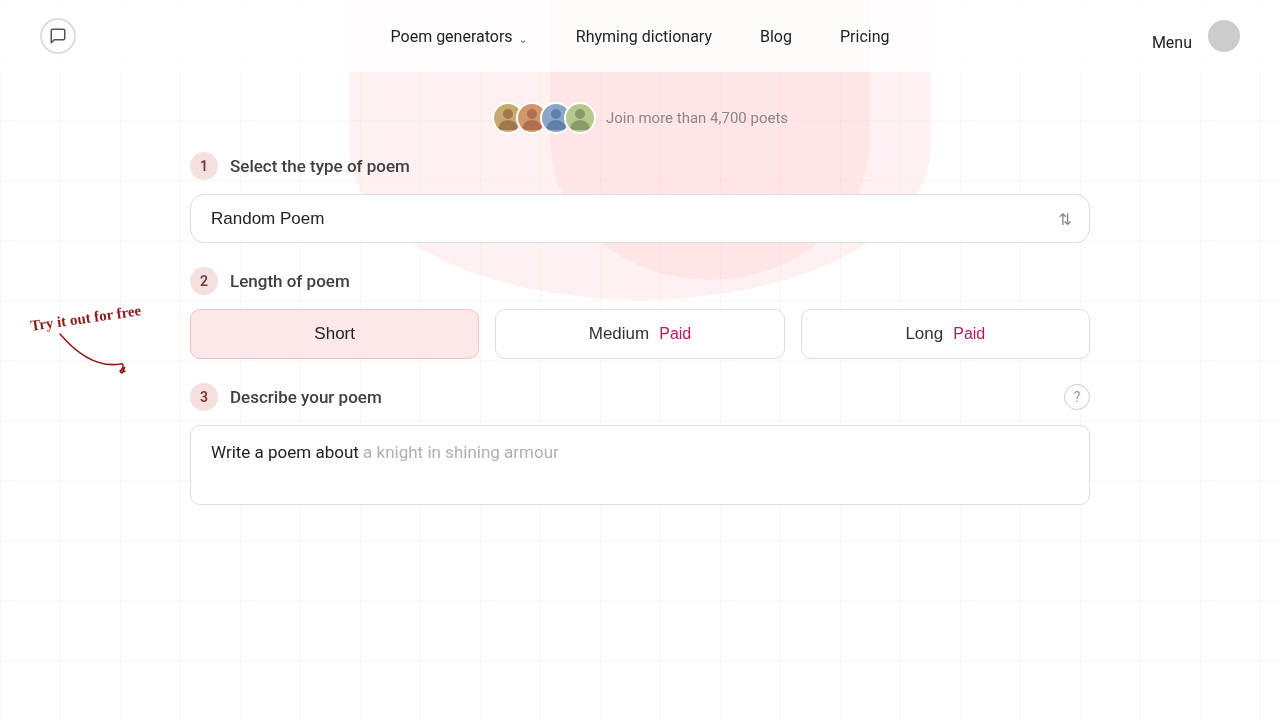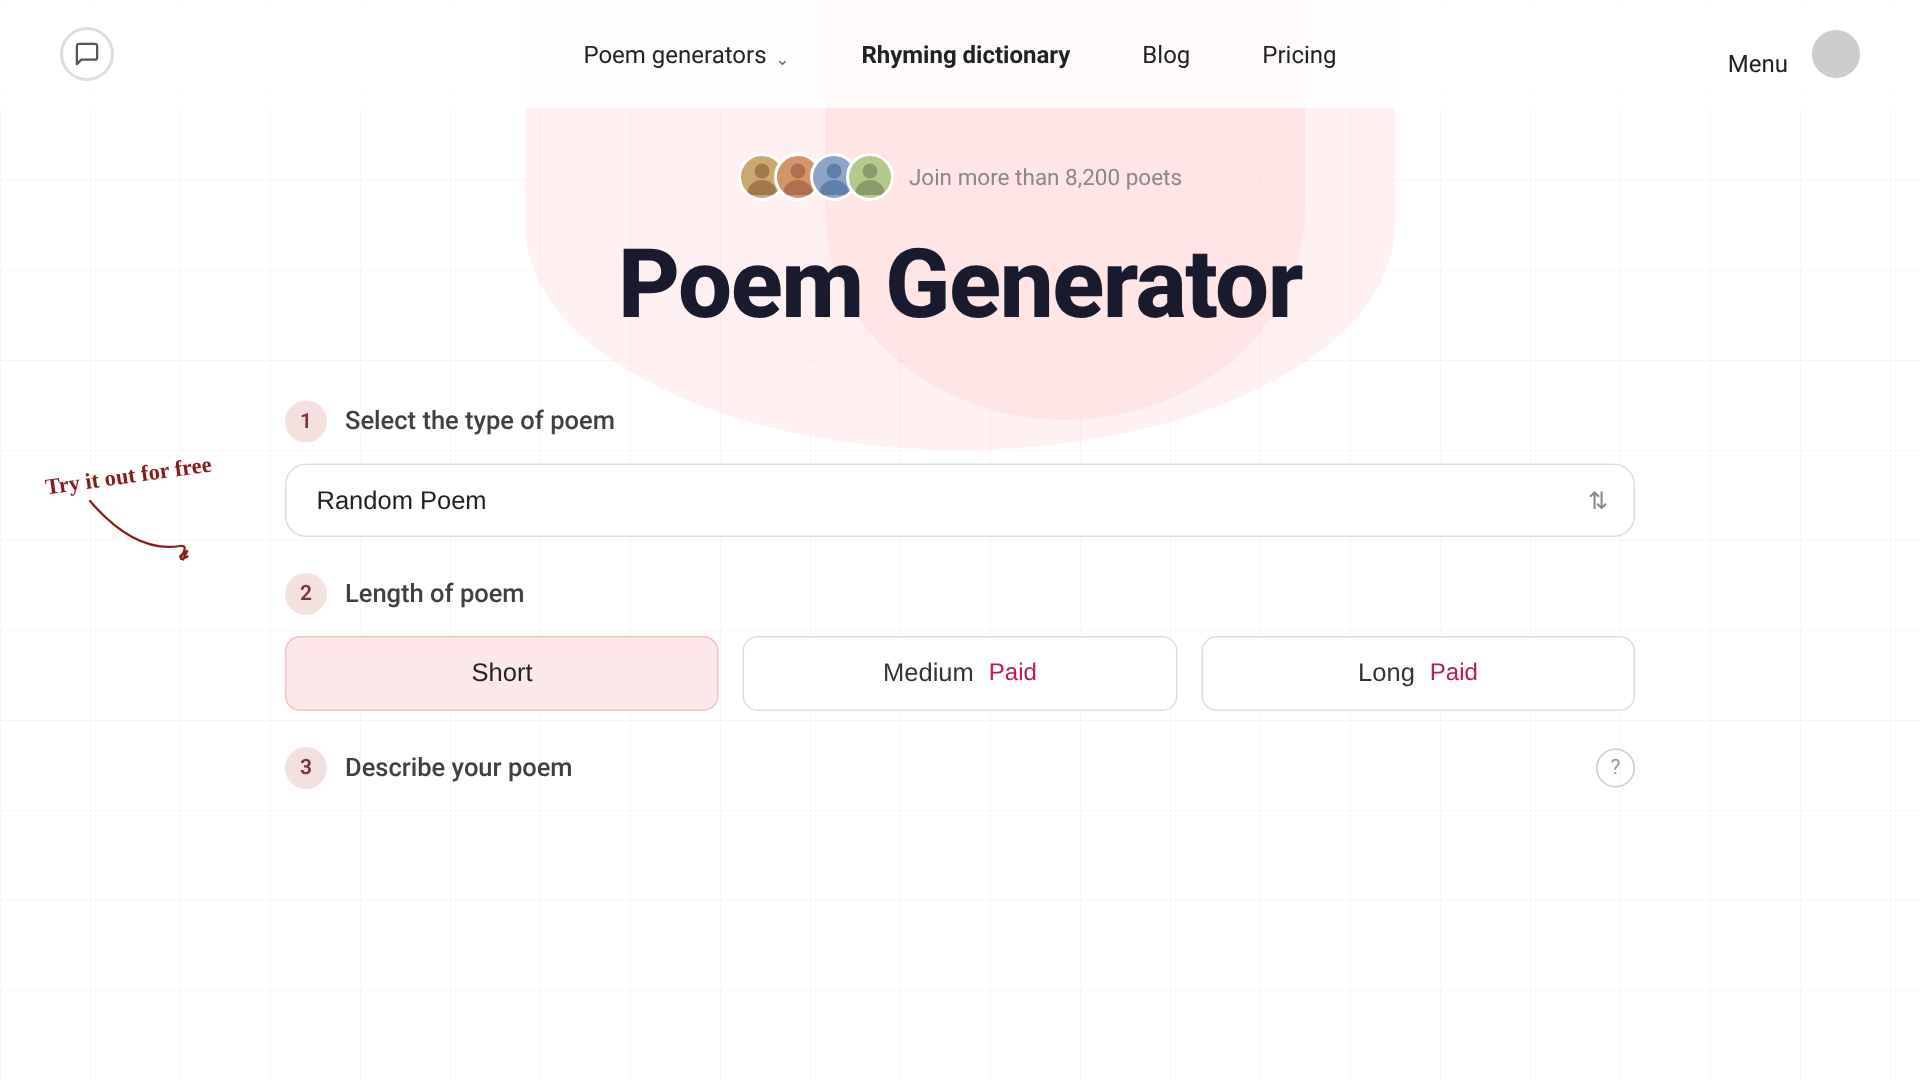--- a/index.html
+++ b/index.html
@@ -78,21 +78,21 @@
       font-size: 16px;
       color: #222;
       cursor: pointer;
       display: flex;
       align-items: flex-end;
       gap: 6px;
       text-decoration: none;
       font-weight: 400;
     }
     .nav-link.active {
-      font-weight: 700;
+      font-weight: 400;
     }
     .chevron {
       font-size: 11px;
       color: #666;
     }
     .nav-right {
       display: flex;
       align-items: flex-end;
       gap: 16px;
     }
@@ -375,24 +375,23 @@
             <path d="M4 26c0-6 4.5-10 10-10s10 4 10 10" fill="#6080aa"></path>
           </svg>
       </div>
       <div class="poet-avatar a4">
         <svg width="28" height="28" viewBox="0 0 28 28">
             <circle cx="14" cy="10" r="5" fill="#8a9a6a"></circle>
             <path d="M4 26c0-6 4.5-10 10-10s10 4 10 10" fill="#8a9a6a"></path>
           </svg>
       </div>
     </div>
-    <span class="poets-text">Join more than 8,200 poets</span>
-  </div>
-
-  <h1 class="page-title">Poem Generator</h1>
+    <span class="poets-text">Join more than 4,700 poets</span>
+  </div>
+
 
   <div class="form-container">
 
     <div class="step">
       <div class="step-header">
         <div class="step-number">1</div>
         <span class="step-label">Select the type of poem</span>
       </div>
       <div class="select-wrapper">
         <select class="poem-select">
@@ -427,16 +426,21 @@
     </div>
 
     <div class="step">
       <div class="step3-header">
         <div class="step3-left">
           <div class="step-number">3</div>
           <span class="step-label">Describe your poem</span>
         </div>
         <div class="help-icon">?</div>
       </div>
-    </div>
-
+      <div class="textarea-wrapper">
+  <div style="border: 1.5px solid #ddd; border-radius: 10px; padding: 16px 20px; background: #fff; min-height: 80px; font-size: 17px; font-family: inherit;">
+    <span style="color: #222;">Write a poem about </span><span style="color: #b0b0b0;">a knight in shining armour</span>
   </div>
 </div>
+    </div>
+
+  </div>
+</div>
 
 </body></html>

